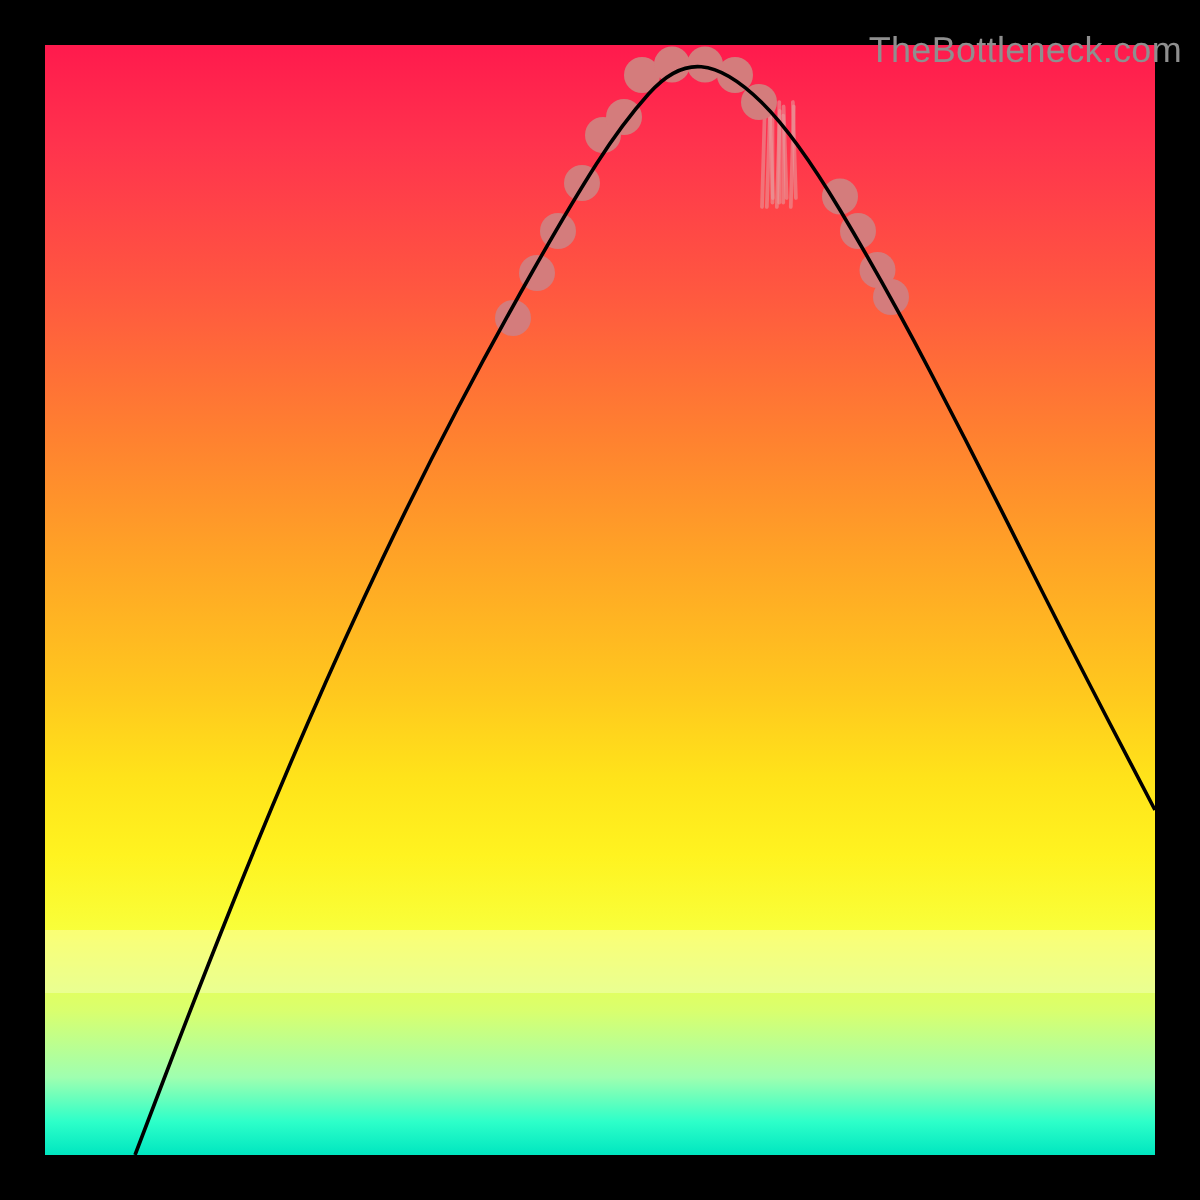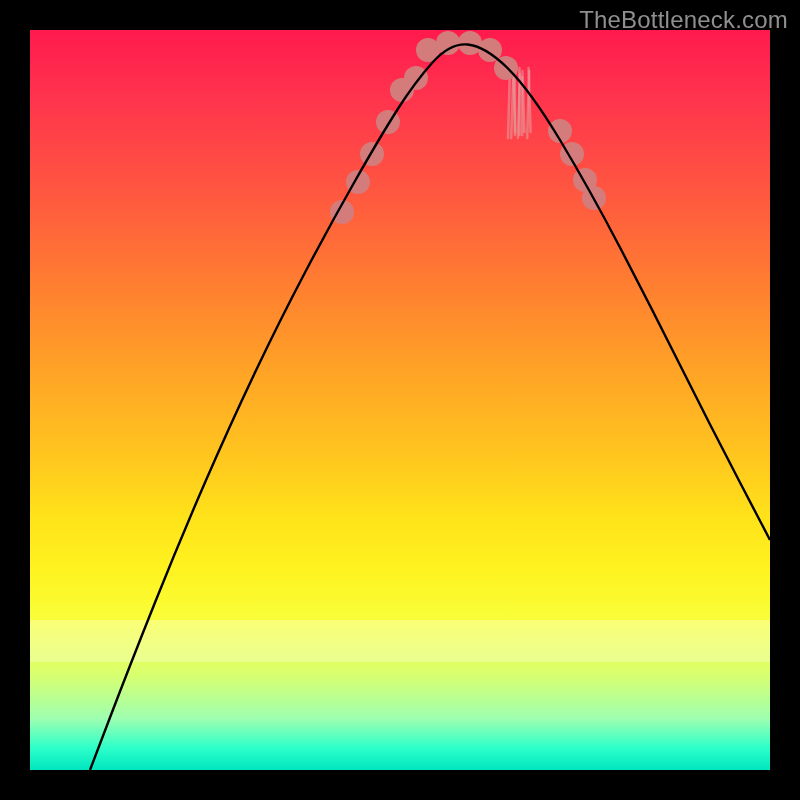--- a/index.html
+++ b/index.html
@@ -51,21 +51,21 @@
   svg.curve {
     position: absolute;
     left: 0;
     top: 0;
     width: 740px;
     height: 740px;
     overflow: visible;
   }
   .watermark {
     position: absolute;
-    top: 6px;
+    top: 20px;
     right: 12px;
     color: #8f8f8f;
     font-size: 24px;
     letter-spacing: 0.2px;
     font-weight: 400;
   }
 </style>
 </head>
 <body>
 

